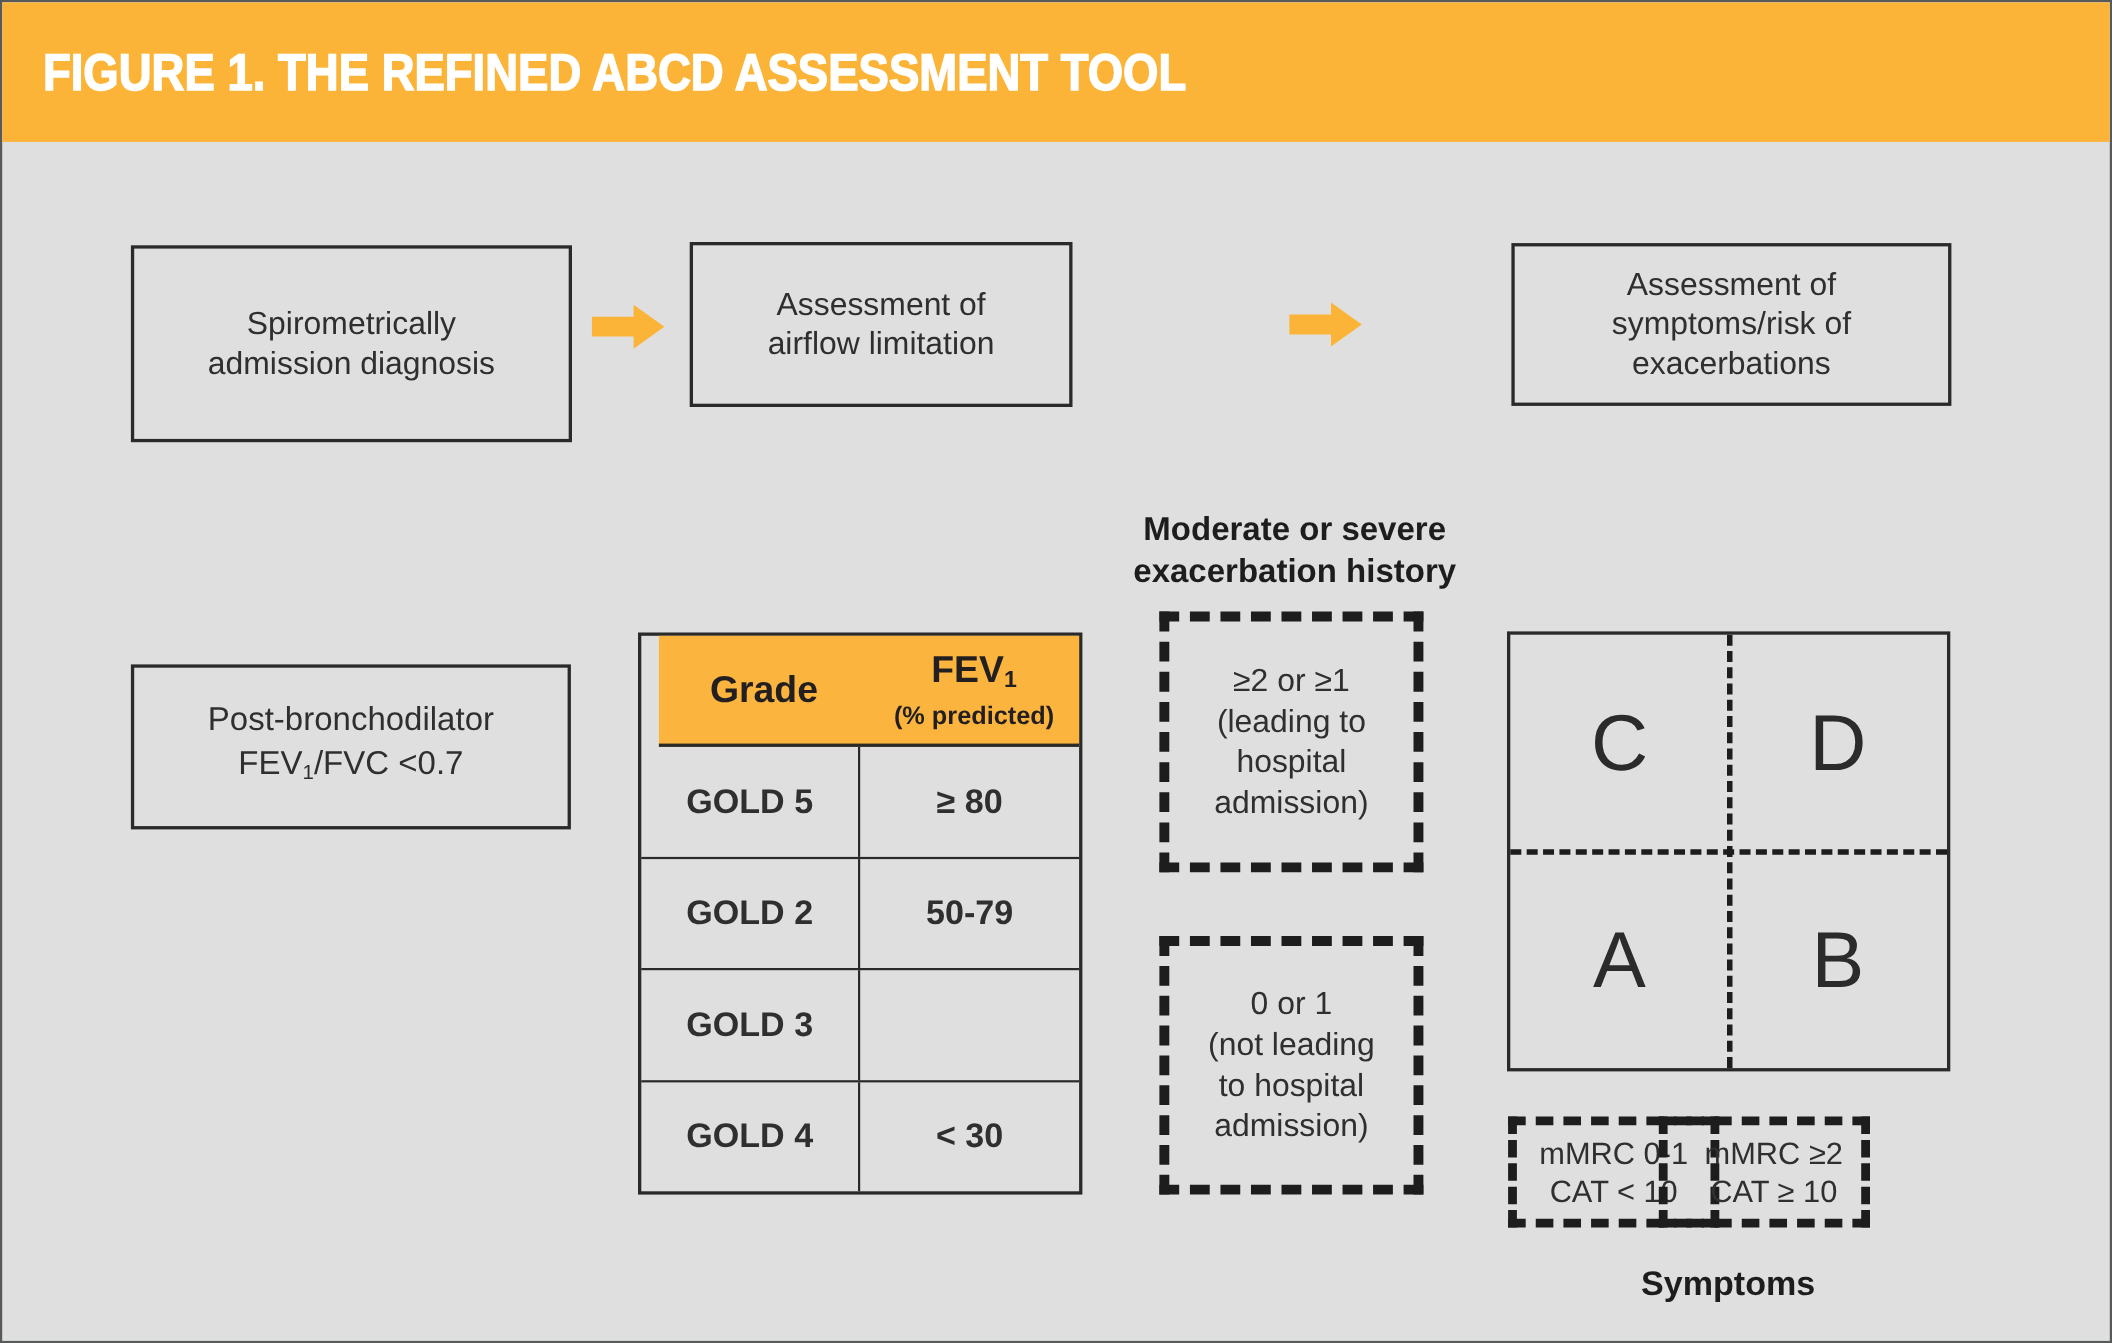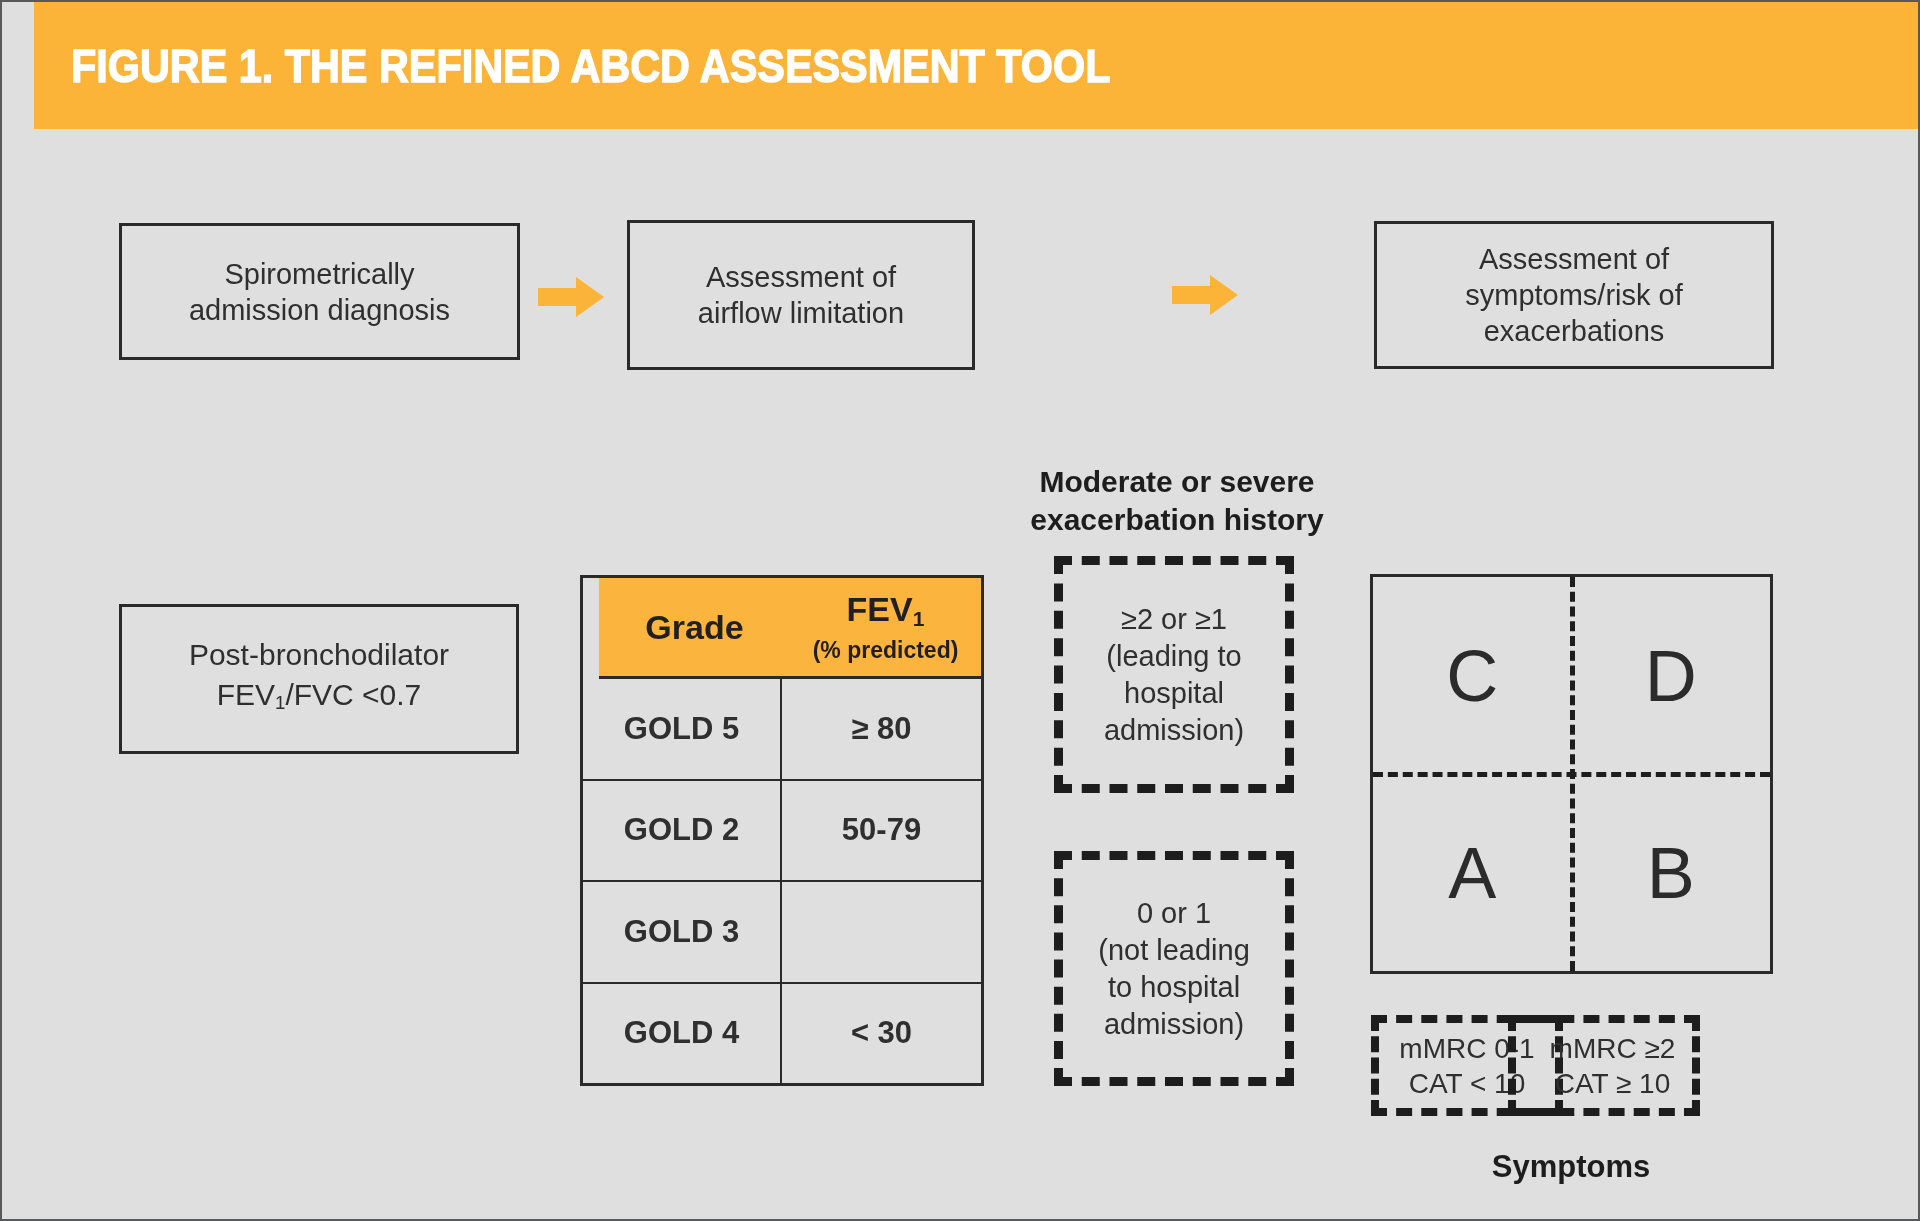--- a/index.html
+++ b/index.html
@@ -16,21 +16,20 @@
   }
 
   
   .header-bar {
     position: absolute;
     left: 0; top: 0; right: 0;
     height: 127px;
     background: #fbb437;
     display: flex;
     align-items: center;
-    margin-left: 32px;
   }
   .figure-title {
     color: #ffffff;
     font-size: 47px;
     font-weight: bold;
     letter-spacing: 0px;
     -webkit-text-stroke: 1.4px #ffffff;
     transform: scaleX(0.88);
     transform-origin: left center;
     margin-left: 37px;
@@ -44,21 +43,21 @@
     display: flex;
     flex-direction: column;
     align-items: center;
     justify-content: center;
     text-align: center;
     color: #2f2f2f;
     font-size: 29px;
     line-height: 36px;
   }
 
-  .box-spiro  { left: 117px;  top: 221px; width: 401px; height: 137px; }
+  .box-spiro  { left: 117px;  top: 221px; width: 401px; height: 179px; }
   .box-airflow{ left: 625px;  top: 218px; width: 348px; height: 150px; }
   .box-symrisk{ left: 1372px; top: 219px; width: 400px; height: 148px; }
   .box-post   { left: 117px;  top: 602px; width: 400px; height: 150px; font-size: 30px; line-height: 40px; }
 
   sub { font-size: 0.62em; vertical-align: -0.22em; }
 
   
   .arrow { position: absolute; }
   .arrow-1 { left: 536px;  top: 273px; }
   .arrow-2 { left: 1170px; top: 271px; }

